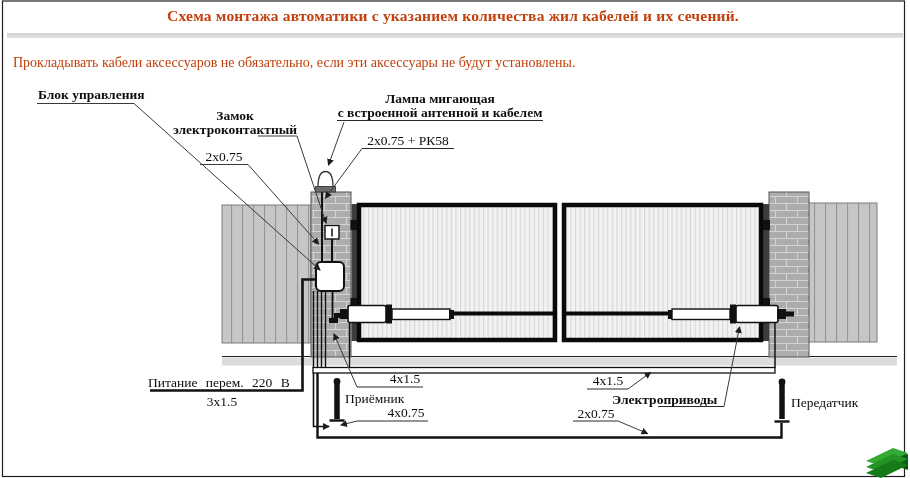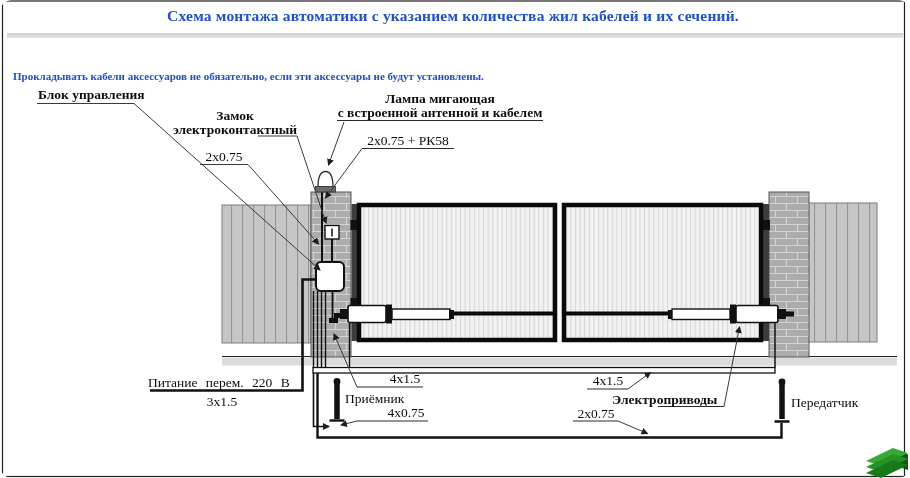--- a/index.html
+++ b/index.html
@@ -1,22 +1,22 @@
 <!DOCTYPE html>
 <html><head>
 <meta charset="utf-8">
 <style>
   html,body{margin:0;padding:0;background:#ffffff;}
   .page{position:relative;width:910px;height:478px;background:#fff;overflow:hidden;
-        font-family:"Liberation Serif","DejaVu Serif",serif;color:#1d4ed8;border-radius:12px;}
+        font-family:"Liberation Serif","DejaVu Serif",serif;color:#c2410c;}
   .title{position:absolute;top:7px;left:0;width:906px;text-align:center;
          font-size:15.5px;font-weight:bold;letter-spacing:.2px;}
   .divider{position:absolute;top:33px;left:7px;width:896px;height:5px;
            background:linear-gradient(#cfcfcf,#e3e3e3);}
-  .note{position:absolute;top:70px;left:13px;font-size:11px;font-weight:bold;}
+  .note{position:absolute;top:55px;left:13px;font-size:14px;}
   svg{position:absolute;top:0;left:0;}
   text{font-family:"Liberation Serif","DejaVu Serif",serif;font-size:13.5px;fill:#0d0d0d;}
   text.b{font-weight:bold;}
   .wire{stroke:#111;fill:none;}
   .leader{stroke:#3a3a3a;stroke-width:1;fill:none;}
   .uline{stroke:#2a2a2a;stroke-width:1;fill:none;}
 </style>
 </head>
 <body>
 

